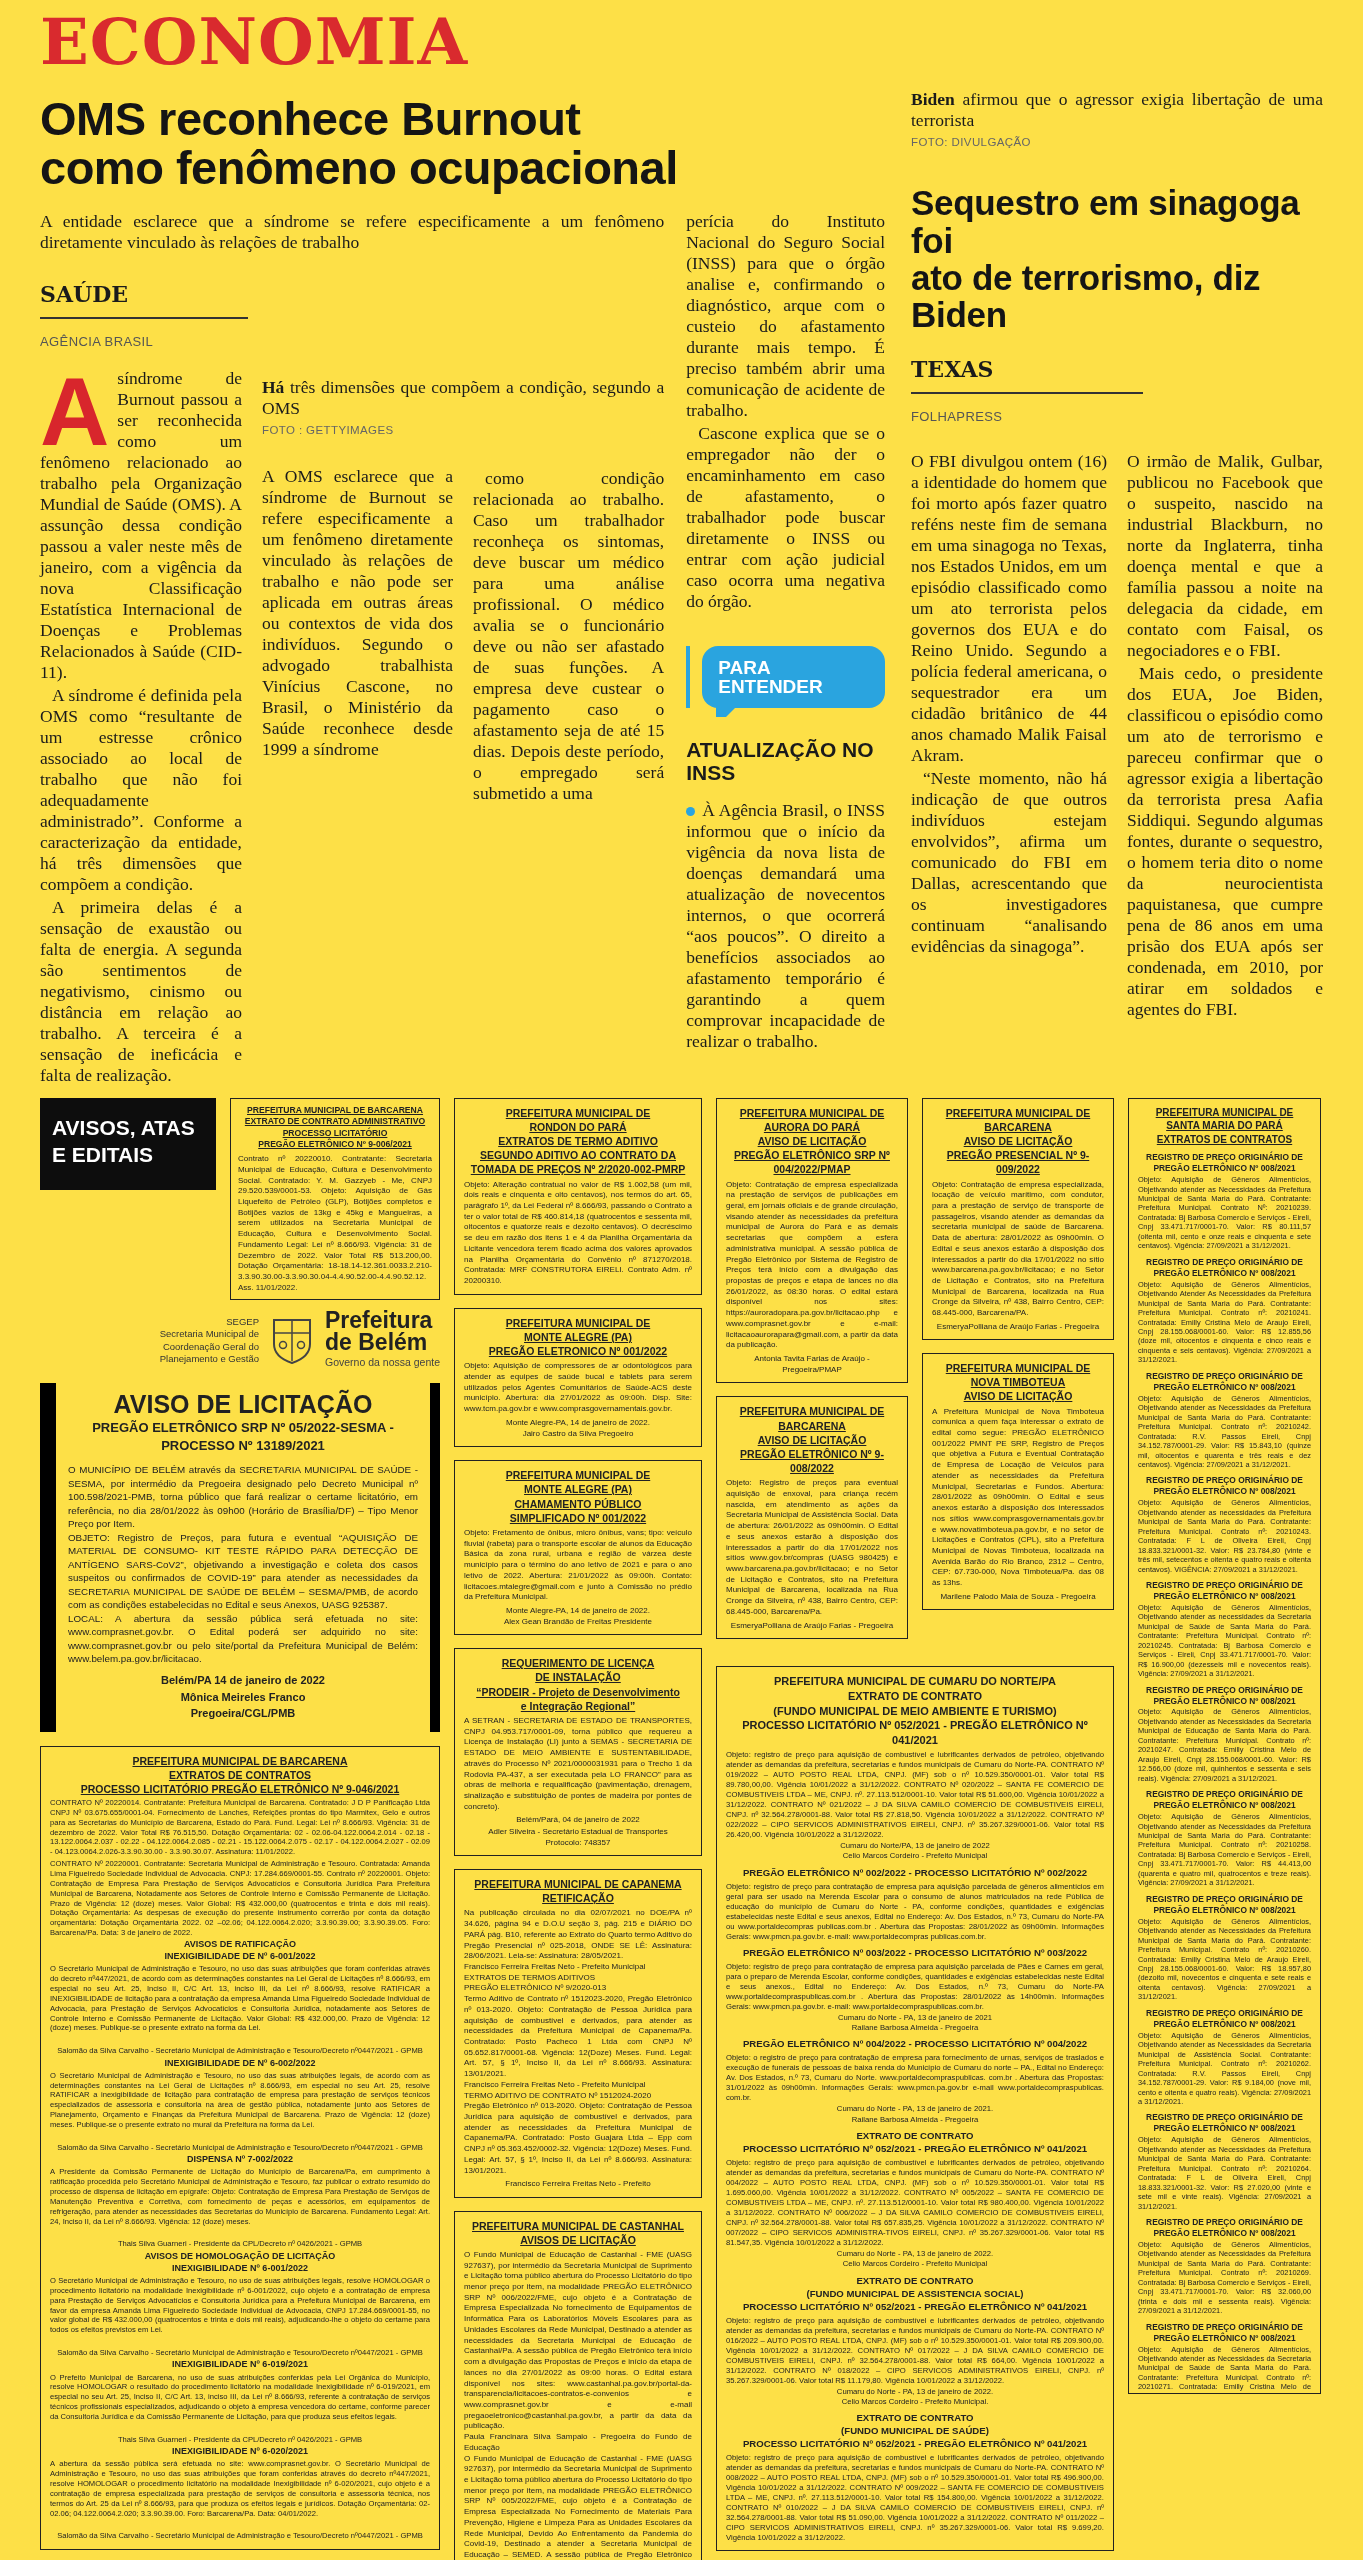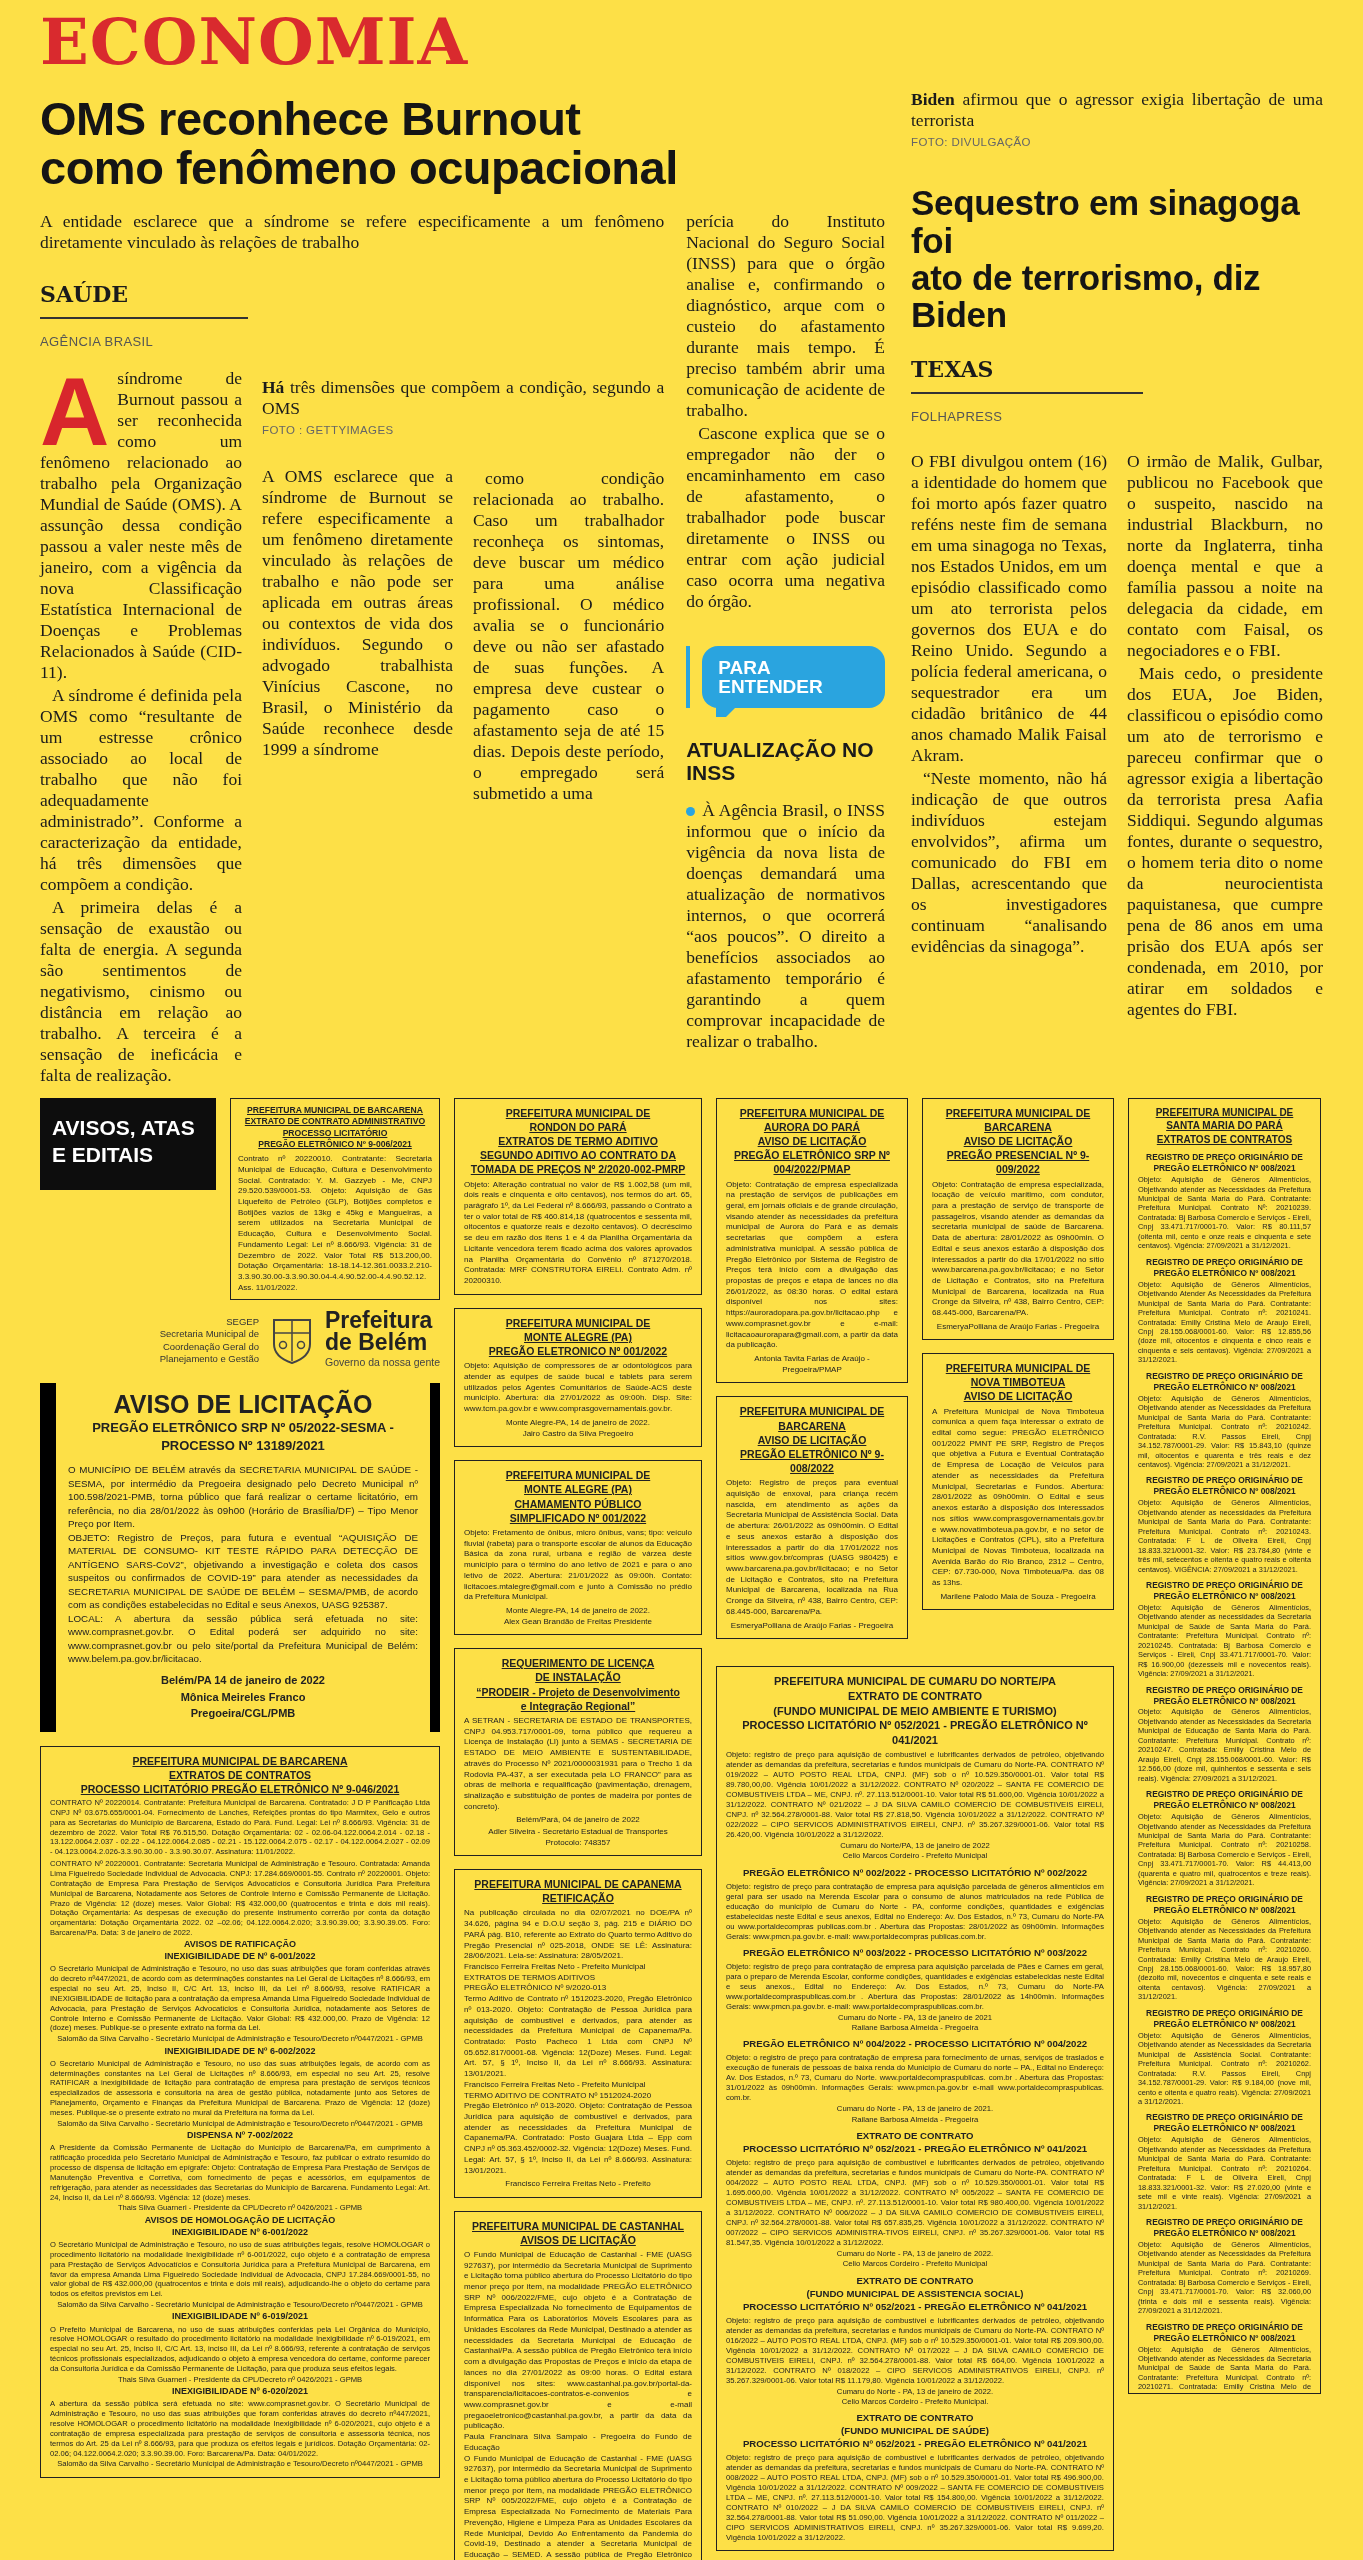--- a/index.html
+++ b/index.html
@@ -67,21 +67,21 @@
   .av-sub { font:700 13px/1.4 "Liberation Sans", sans-serif; text-align:center; margin-bottom:8px; }
   .av-body { font-size:9.8px; line-height:1.38; text-align:justify; white-space:pre-line; }
   .av-sign { font:700 11px/1.5 "Liberation Sans", sans-serif; text-align:center; margin-top:6px; white-space:pre-line; }
   .boxed { border:1.5px solid #222; padding:7px 9px; }
   .n-head { font:700 10.5px/1.35 "Liberation Sans", sans-serif; text-align:center; white-space:pre-line; text-decoration:underline; text-decoration-thickness:0.5px; }
   .n-body { font-size:8px; line-height:1.34; text-align:justify; white-space:pre-line; margin-top:3px; }
   .n-sign { font-size:8px; line-height:1.4; text-align:center; white-space:pre-line; margin-top:2px; }
   .notice { margin-bottom:13px; }
   .x-item .x-head { font:700 9px/1.35 "Liberation Sans", sans-serif; text-align:center; white-space:pre-line; }
   .x-item .x-body { font-size:7.6px; line-height:1.3; text-align:justify; margin-top:2px; }
-  .x-item .x-sign { font-size:7.6px; line-height:1.35; text-align:center; white-space:pre-line; margin-top:1px; }
+  .x-item .x-sign { font-size:7.6px; line-height:1.35; text-align:center; white-space:pre-line; margin-top:13px; }
   .cd-top { display:flex; gap:14px; }
   .cd-top > div { flex:1; min-width:0; }
   .cumaru { margin-top:14px; }
   .c-head { font:700 11px/1.35 "Liberation Sans", sans-serif; text-align:center; white-space:pre-line; text-decoration-thickness:0.5px; }
   .c-sec .c-sec-head { font:700 9.6px/1.35 "Liberation Sans", sans-serif; text-align:center; white-space:pre-line; margin-top:5px; }
   .c-sec .c-body { font-size:7.7px; line-height:1.3; text-align:justify; margin-top:2px; }
   .c-sec .c-sign { font-size:7.7px; line-height:1.35; text-align:center; white-space:pre-line; margin-top:1px; }
   .sm-box { height:1296px; overflow:hidden; }
   .sm-head { font:700 10px/1.35 "Liberation Sans", sans-serif; text-align:center; white-space:pre-line; text-decoration:underline; text-decoration-thickness:0.5px; }
   .e-item .e-head { font:700 8.4px/1.3 "Liberation Sans", sans-serif; text-align:center; white-space:pre-line; margin-top:6px; }
@@ -126,21 +126,21 @@
           </div>
         </div>
         <aside class="col4 bodytext">
           <p>perícia do Instituto Nacional do Seguro Social (INSS) para que o órgão analise e, confirmando o diagnóstico, arque com o custeio do afastamento durante mais tempo. É preciso também abrir uma comunicação de acidente de trabalho.</p>
           <p>Cascone explica que se o empregador não der o encaminhamento em caso de afastamento, o trabalhador pode buscar diretamente o INSS ou entrar com ação judicial caso ocorra uma negativa do órgão.</p>
           <div class="understand">
             <div class="bubble-wrap">
               <div class="bubble">PARA ENTENDER</div>
             </div>
             <h3>ATUALIZAÇÃO NO INSS</h3>
-            <p class="bullet"><span class="dot"></span><span>À Agência Brasil, o INSS informou que o início da vigência da nova lista de doenças demandará uma atualização de normativos internos, o que ocorrerá “aos poucos”. O direito a benefícios associados ao afastamento temporário é garantindo a quem comprovar incapacidade de realizar o trabalho.</span></p>
+            <p class="bullet"><span class="dot"></span><span>À Agência Brasil, o INSS informou que o início da vigência da nova lista de doenças demandará uma atualização de novecentos internos, o que ocorrerá “aos poucos”. O direito a benefícios associados ao afastamento temporário é garantindo a quem comprovar incapacidade de realizar o trabalho.</span></p>
           </div>
         </aside>
       </div>
     </div>
 
     <aside class="ed-right bodytext">
 
       <p class="caption"><b>Biden</b> <span>afirmou que o agressor exigia libertação de uma terrorista</span></p>
       <div class="credit">FOTO: DIVULGAÇÃO</div>
       <h2 class="headline2">

